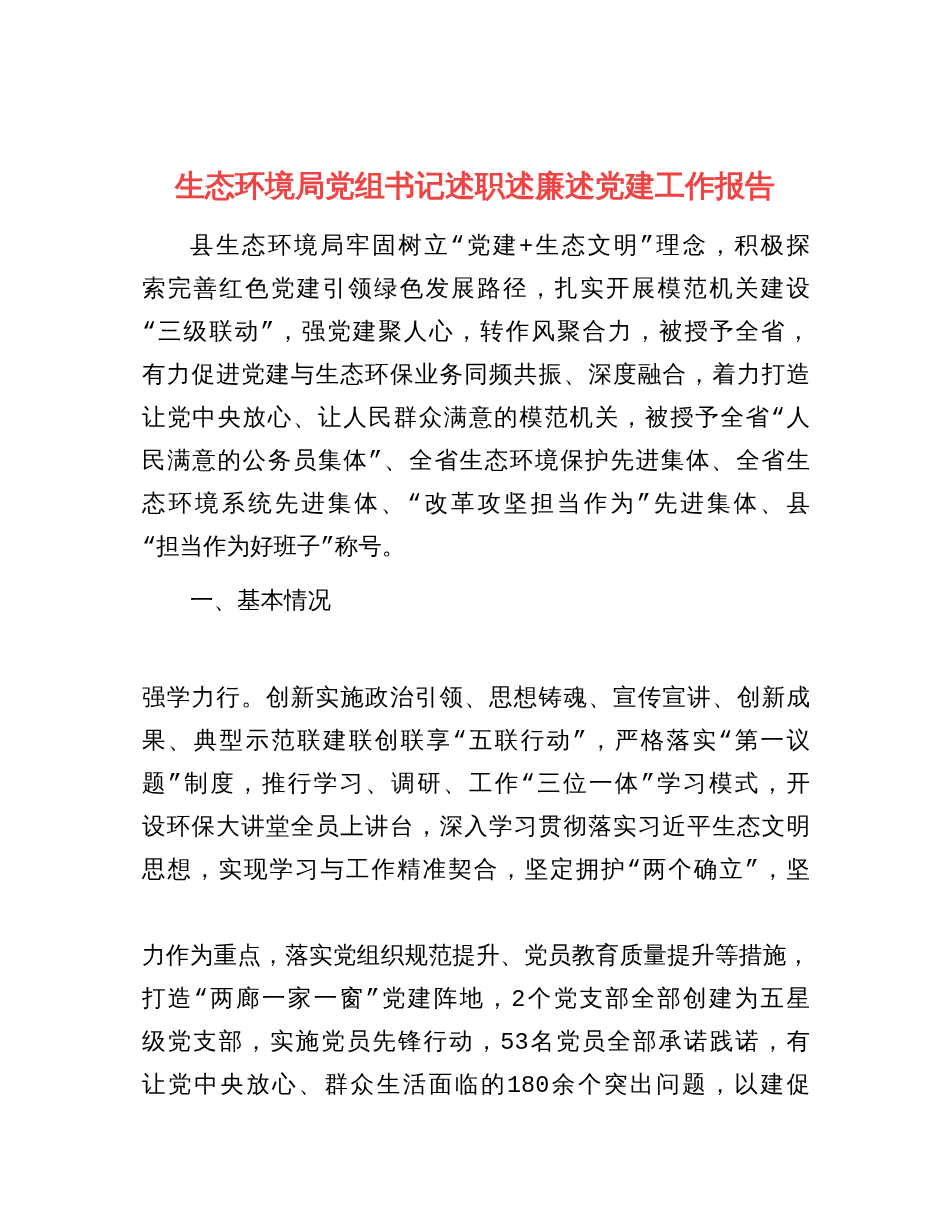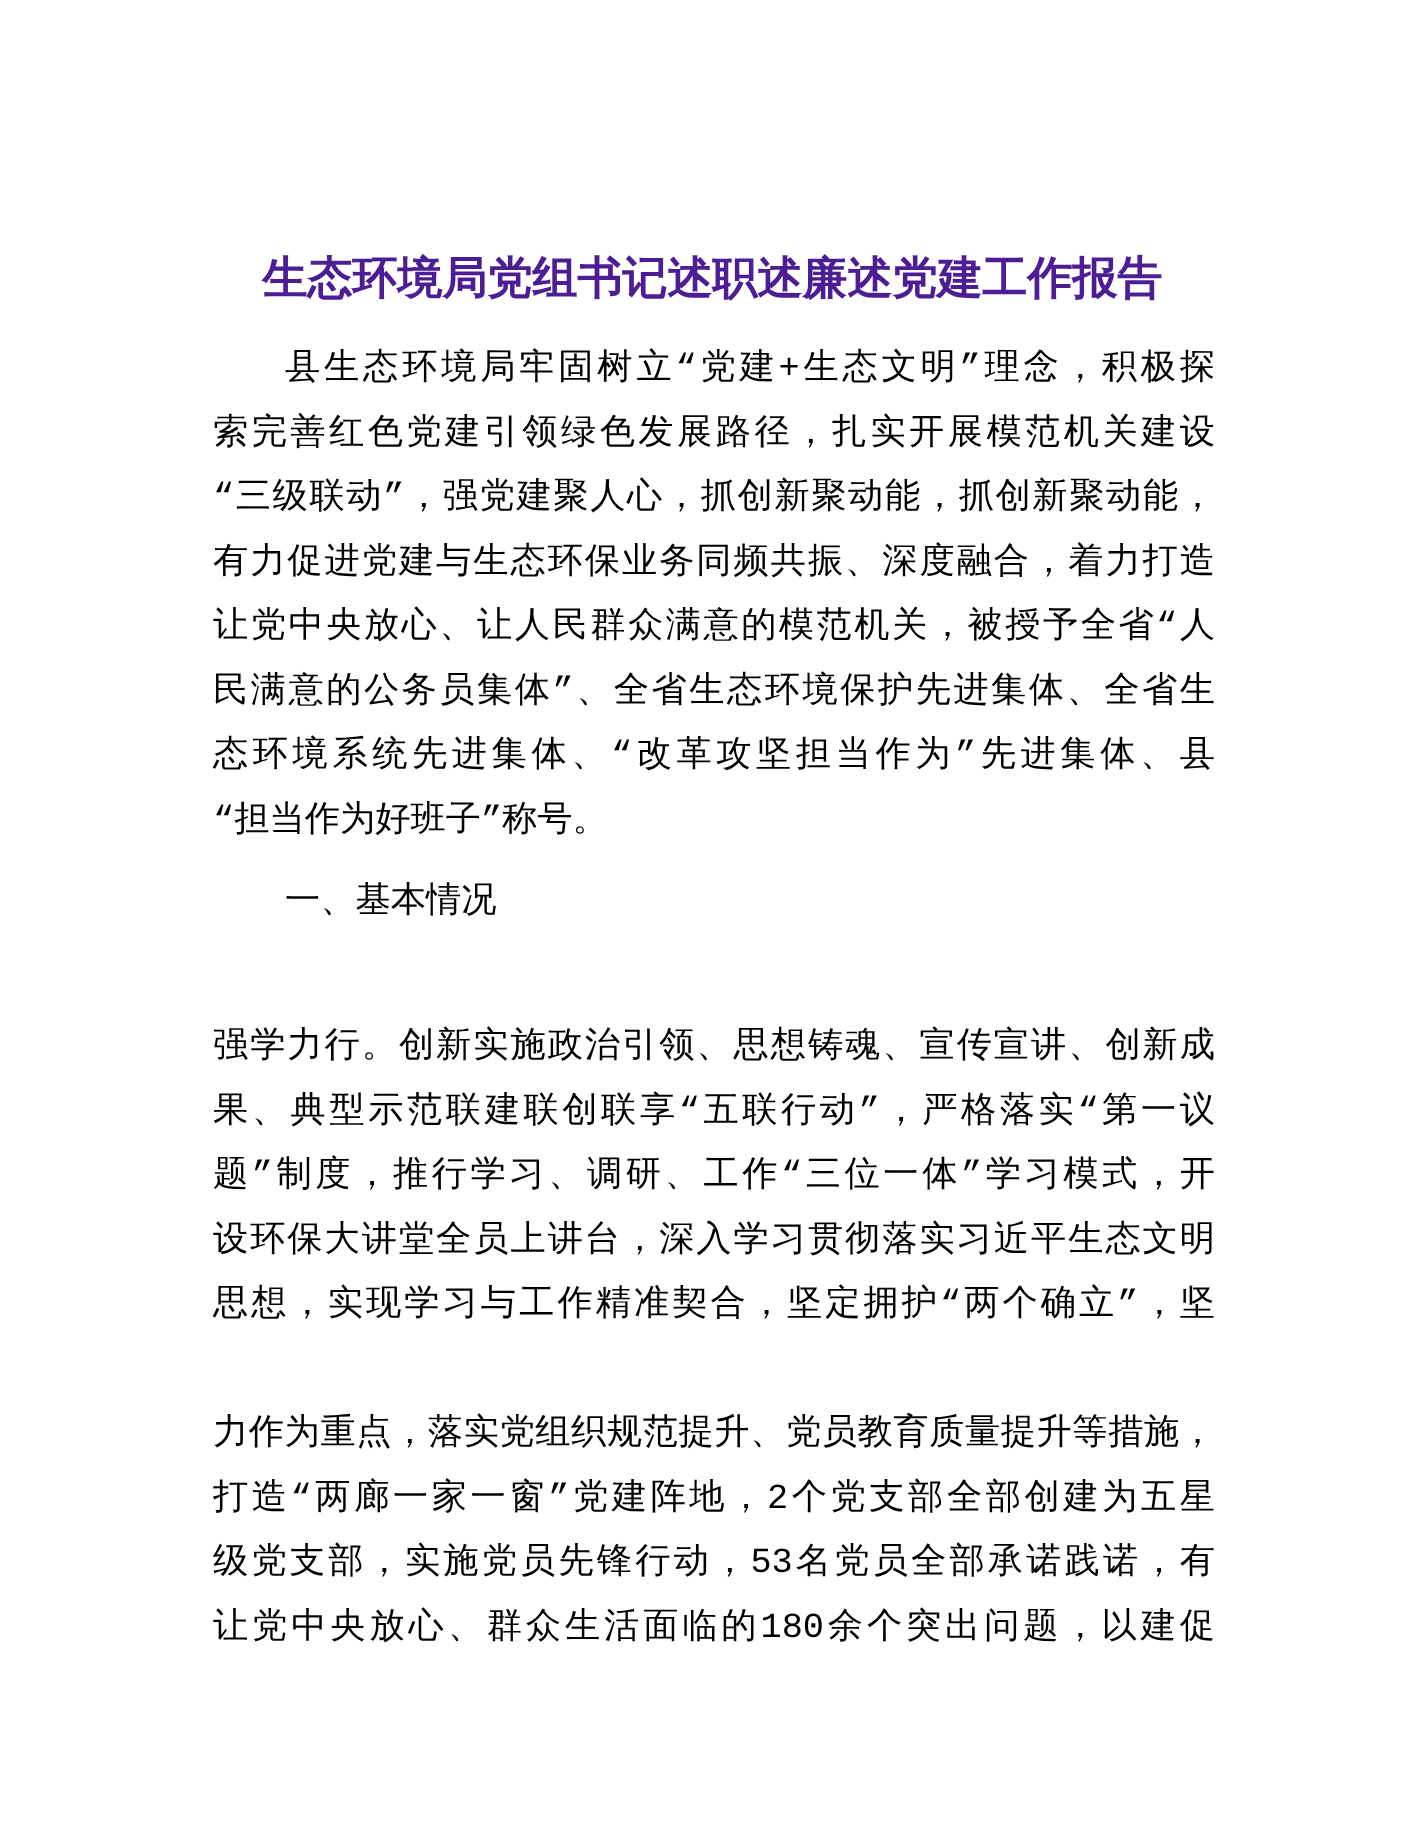--- a/index.html
+++ b/index.html
@@ -3,39 +3,39 @@
 <meta charset="utf-8">
 <style>
   html, body { margin: 0; padding: 0; background: #ffffff; }
   body { width: 950px; height: 1230px; position: relative; overflow: hidden; }
   .page {
     position: absolute; left: 0; top: 0; width: 950px; height: 1230px; background: #fff;
   }
   .title {
     position: absolute; left: 0; top: 164px; width: 950px; text-align: center;
     font-family: "DejaVu Sans", sans-serif; font-weight: bold; font-size: 30px;
-    color: #4c1d95; letter-spacing: 0px; line-height: 44px;
+    color: #ef4444; letter-spacing: 0px; line-height: 44px;
   }
   .line {
     position: absolute; left: 142px; width: 668px; height: 43px;
     font-family: Liberation Mono, monospace; font-size: 23.5px; color: #000;
     line-height: 43px; white-space: nowrap; text-align: justify; text-align-last: justify;
   }
   .line.last { text-align-last: left; }
   .line.indent { left: 190px; width: 620px; }
 </style>
 </head>
 <body>
 
 <div class="page">
   <div class="title">生态环境局党组书记述职述廉述党建工作报告</div>
 
   <div class="line indent" style="top:225px">县生态环境局牢固树立“党建+生态文明”理念，积极探</div>
   <div class="line" style="top:268px">索完善红色党建引领绿色发展路径，扎实开展模范机关建设</div>
-  <div class="line" style="top:311px">“三级联动”，强党建聚人心，抓创新聚动能，抓创新聚动能，</div>
+  <div class="line" style="top:311px">“三级联动”，强党建聚人心，转作风聚合力，被授予全省，</div>
   <div class="line" style="top:354px">有力促进党建与生态环保业务同频共振、深度融合，着力打造</div>
   <div class="line" style="top:397px">让党中央放心、让人民群众满意的模范机关，被授予全省“人</div>
   <div class="line" style="top:440px">民满意的公务员集体”、全省生态环境保护先进集体、全省生</div>
   <div class="line" style="top:483px">态环境系统先进集体、“改革攻坚担当作为”先进集体、县</div>
   <div class="line last" style="top:526px">“担当作为好班子”称号。</div>
 
   <div class="line indent last" style="top:580px">一、基本情况</div>
 
   <div class="line" style="top:677px">强学力行。创新实施政治引领、思想铸魂、宣传宣讲、创新成</div>
   <div class="line" style="top:720px">果、典型示范联建联创联享“五联行动”，严格落实“第一议</div>

